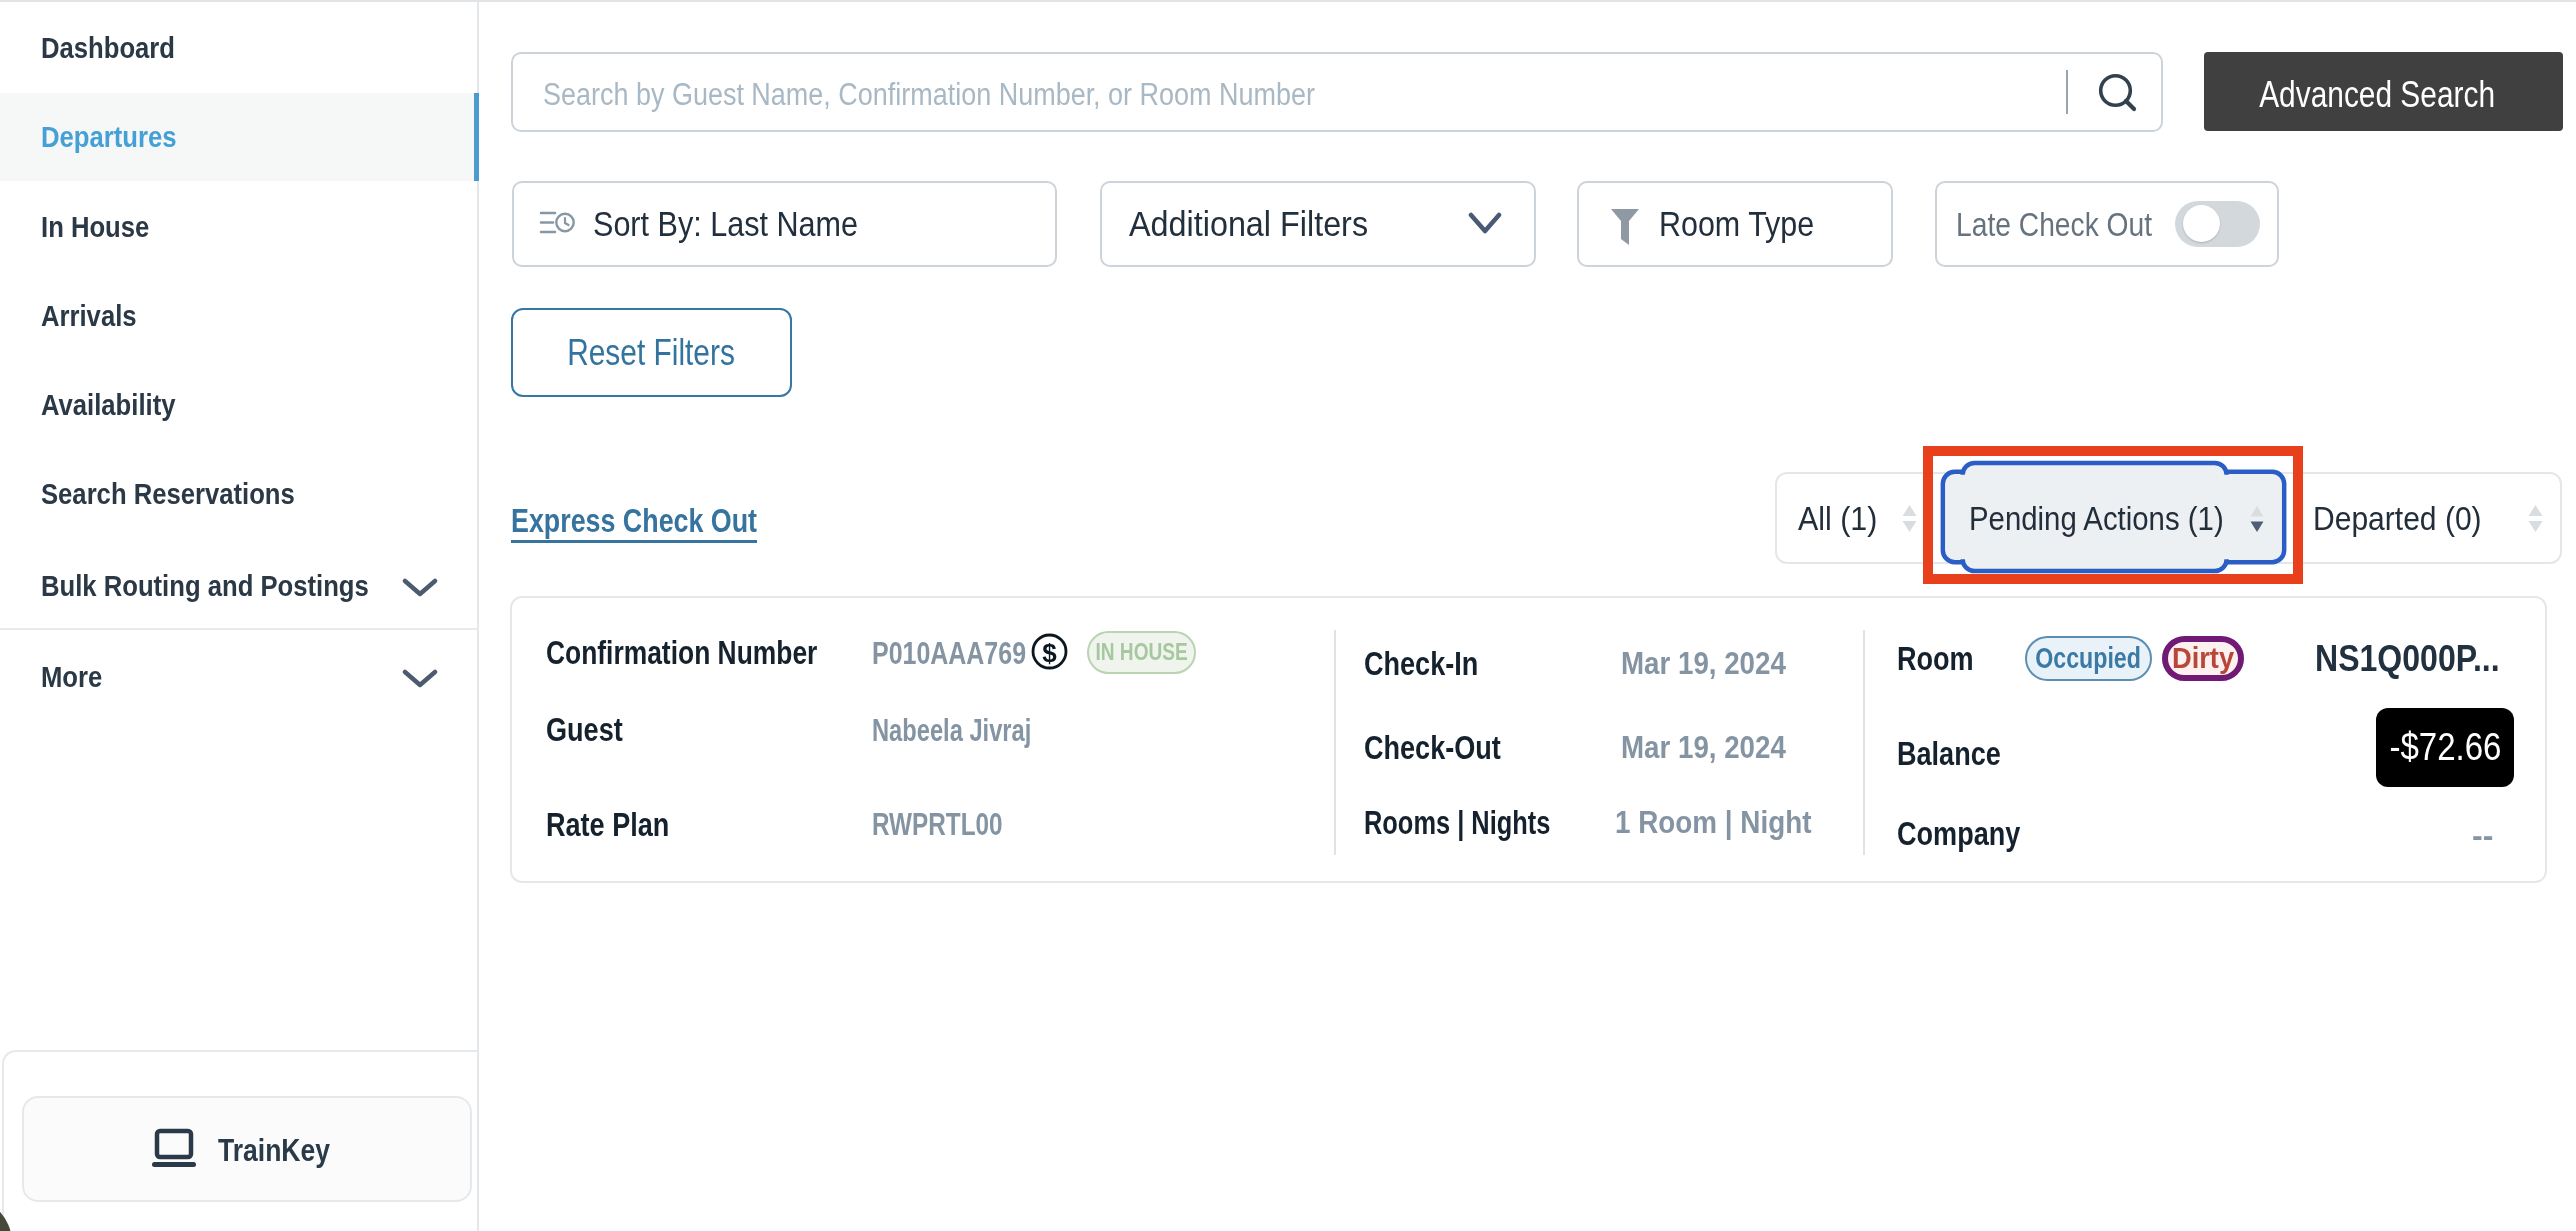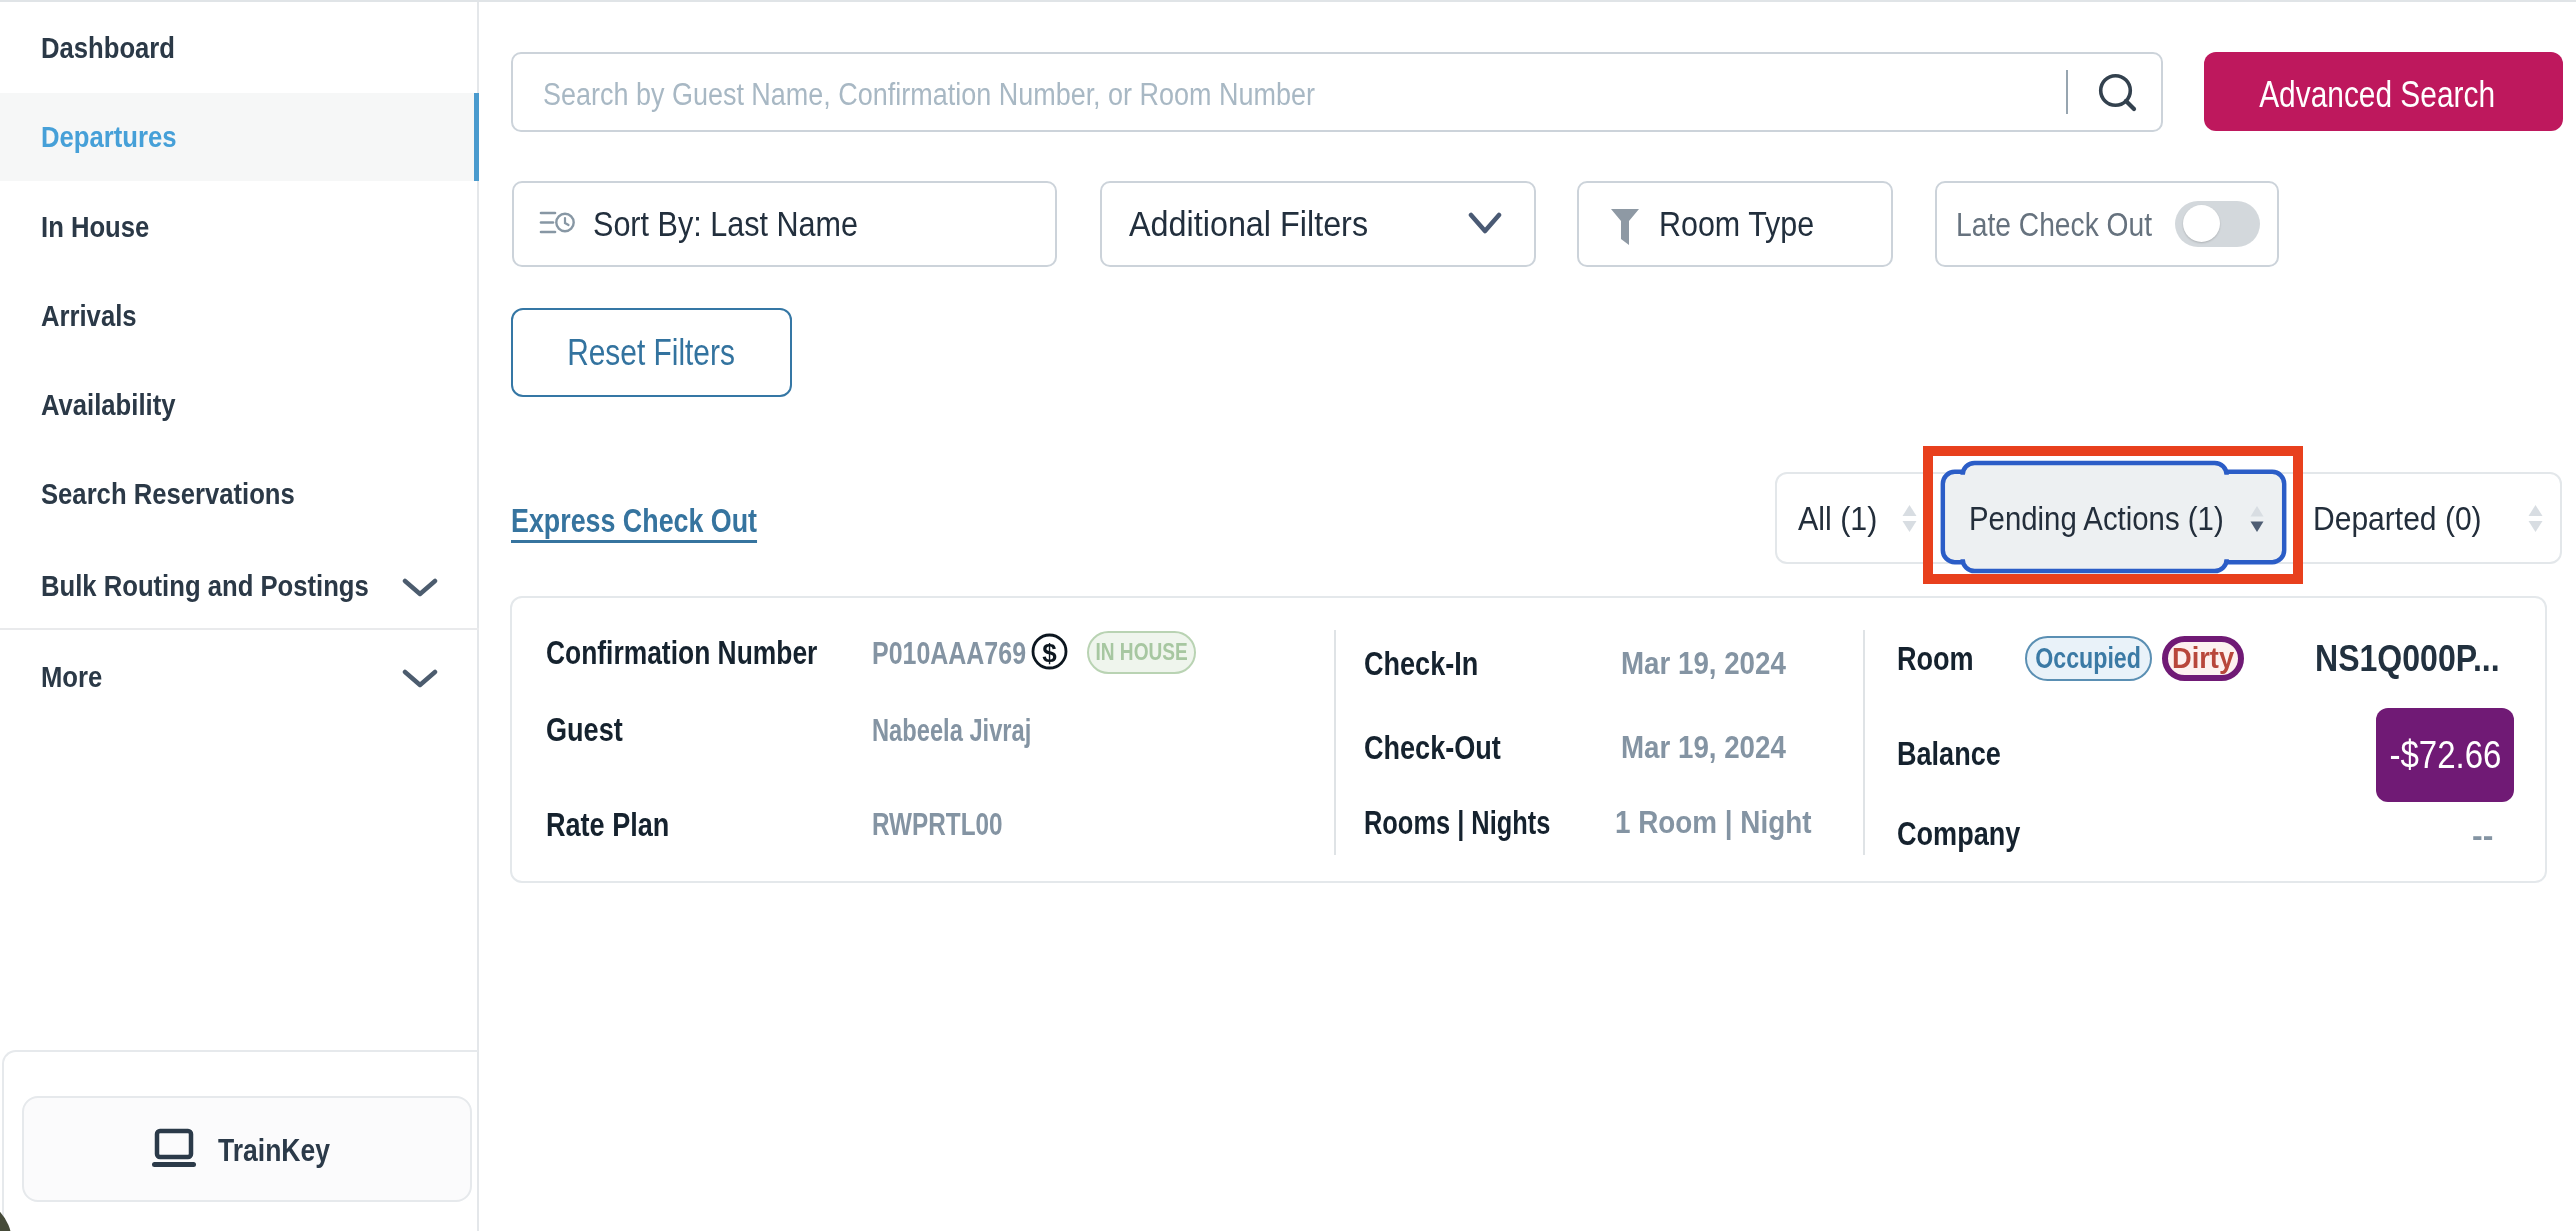--- a/index.html
+++ b/index.html
@@ -49,21 +49,21 @@
 <div class="t" style="left:218px;top:1135px;font-size:31px;font-weight:700;color:#2b3a49;transform:scaleX(0.855);">TrainKey</div>
 <div class="abs" style="left:-82px;top:1196px;width:94px;height:94px;border-radius:50%;background:#454a38;"></div>
 
 <div class="abs" style="left:511px;top:52px;width:1652px;height:80px;border:2px solid #ccd3da;border-radius:10px;"></div>
 <div class="t" style="left:543px;top:79px;font-size:31px;color:#a8b8c4;transform:scaleX(0.87);">Search by Guest Name, Confirmation Number, or Room Number</div>
 <div class="abs" style="left:2066px;top:70px;width:2px;height:44px;background:#97a5b0;"></div>
 <svg class="abs" style="left:2096px;top:71px;" width="42" height="42" viewBox="0 0 42 42">
   <circle cx="19.5" cy="19.5" r="14.8" fill="none" stroke="#33414e" stroke-width="3.6"></circle>
   <line x1="30" y1="30" x2="38" y2="38" stroke="#33414e" stroke-width="4.2" stroke-linecap="round"></line>
 </svg>
-<div class="abs ctr" style="left:2204px;top:52px;width:359px;height:79px;background:#be185d;border-radius:12px;">
+<div class="abs ctr" style="left:2204px;top:52px;width:359px;height:79px;background:#404040;border-radius:4px;">
   <span style="color:#fff;font-size:36px;transform:scaleX(0.83);white-space:nowrap;position:relative;top:3px;left:-6px;">Advanced Search</span>
 </div>
 
 <div class="abs" style="left:512px;top:181px;width:545px;height:86px;border:2px solid #ccd3da;border-radius:10px;"></div>
 <svg class="abs" style="left:539px;top:205px;" width="42" height="36" viewBox="0 0 42 36">
   <line x1="2" y1="8" x2="16" y2="8" stroke="#8797a4" stroke-width="2.6" stroke-linecap="round"></line>
   <line x1="2" y1="17.5" x2="14" y2="17.5" stroke="#8797a4" stroke-width="2.6" stroke-linecap="round"></line>
   <line x1="2" y1="27" x2="16" y2="27" stroke="#8797a4" stroke-width="2.6" stroke-linecap="round"></line>
   <circle cx="26" cy="17.5" r="8.7" fill="#fff" stroke="#8797a4" stroke-width="2.4"></circle>
   <polyline points="26,13 26,18 29.5,20" fill="none" stroke="#8797a4" stroke-width="2.2" stroke-linecap="round"></polyline>
@@ -150,19 +150,19 @@
 <div class="t lbl" style="left:1897px;top:642px;">Room</div>
 <div class="abs ctr" style="left:2025px;top:636px;width:127px;height:45px;border:2px solid #5a8fb3;background:#e9f2f9;border-radius:23px;">
   <span style="color:#3b7aa5;font-size:29px;font-weight:600;transform:scaleX(0.80);white-space:nowrap;">Occupied</span>
 </div>
 <div class="abs ctr" style="left:2162px;top:636px;width:82px;height:45px;border:6px solid #701a75;background:#fdf1ef;border-radius:23px;">
   <span style="color:#b8473b;font-size:29px;font-weight:600;transform:scaleX(0.94);white-space:nowrap;">Dirty</span>
 </div>
 <div class="t" style="left:2315px;top:641px;font-size:36px;font-weight:700;color:#22313f;transform:scaleX(0.89);">NS1Q000P...</div>
 
 <div class="t lbl" style="left:1897px;top:737px;">Balance</div>
-<div class="abs ctr" style="left:2376px;top:708px;width:138px;height:94px;background:#701a75;border-radius:12px;">
+<div class="abs ctr" style="left:2376px;top:708px;width:138px;height:79px;background:#000000;border-radius:12px;">
   <span style="color:#fff;font-size:38px;transform:scaleX(0.87);white-space:nowrap;">-$72.66</span>
 </div>
 
 <div class="t lbl" style="left:1897px;top:817px;">Company</div>
 <div class="t val" style="left:2472px;top:819px;">--</div>
 
 
 </body></html>

